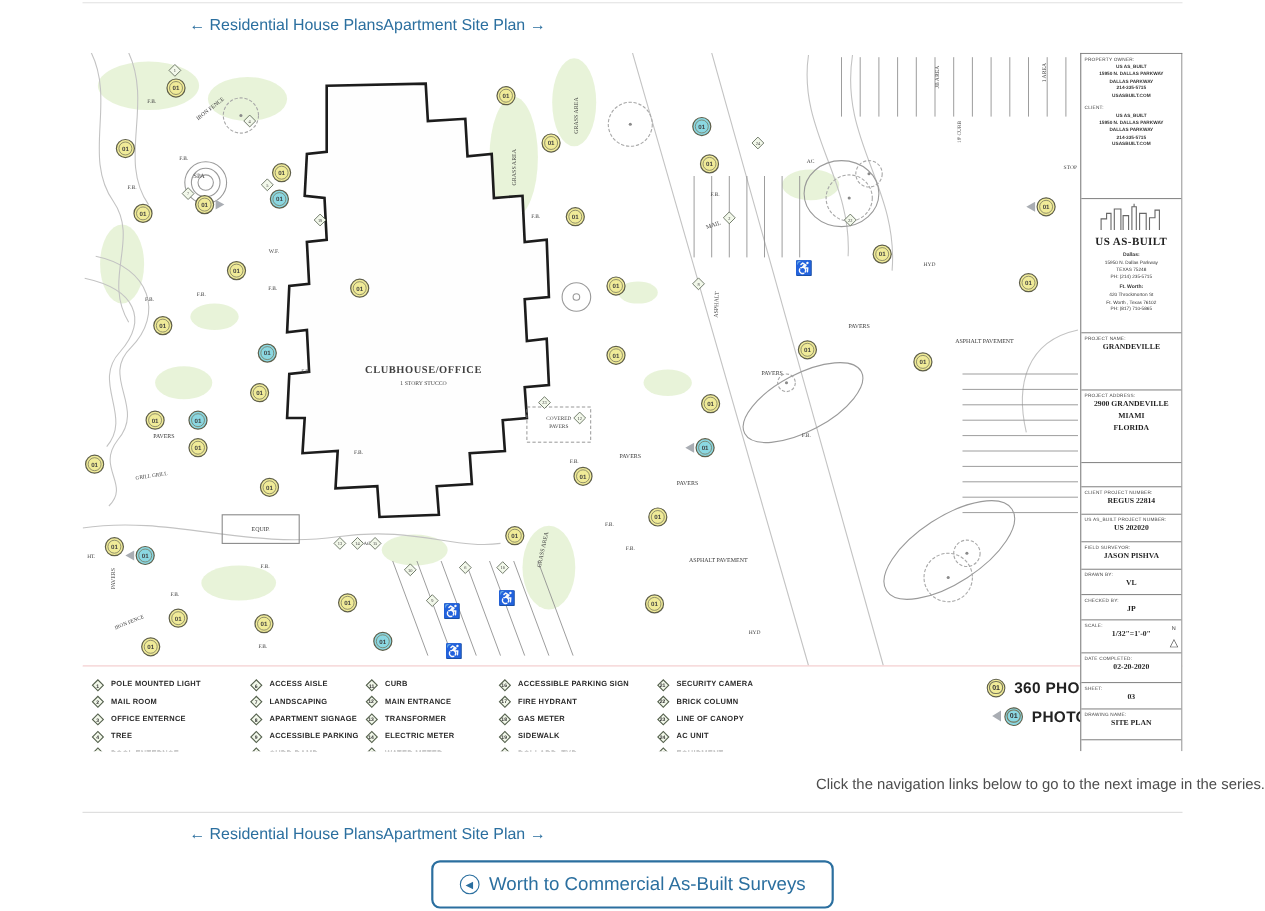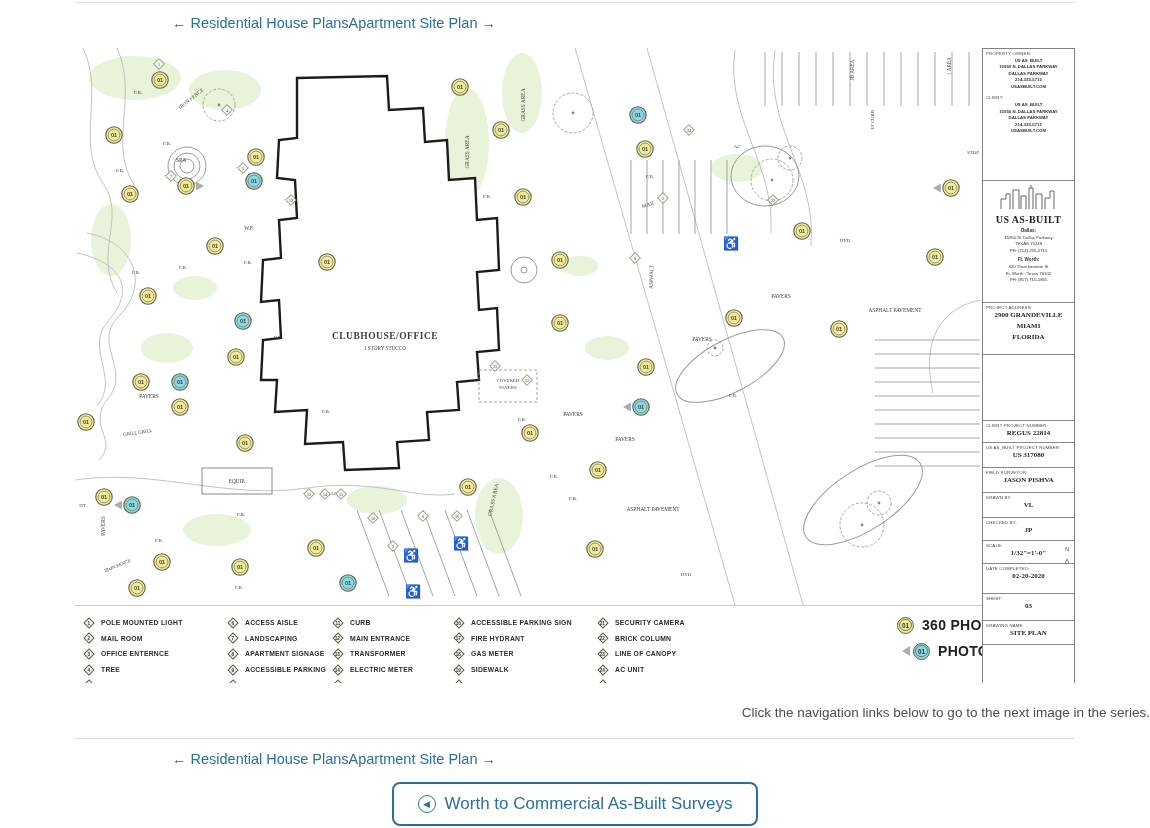--- a/index.html
+++ b/index.html
@@ -734,35 +734,39 @@
         <line x1="32" y1="3" x2="32" y2="0"></line>
       </svg>
       <div class="logo-text">US AS-BUILT</div>
       <div id="offices">
           <div class="office"><b>Dallas:</b><div>15950 N. Dallas Parkway</div><div>TEXAS 75248</div><div>PH: (214) 235-5715</div></div>
           <div class="office"><b>Ft. Worth:</b><div>420 Throckmorton St</div><div>Ft. Worth , Texas 76102</div><div>PH: (817) 710-5865</div></div>
         </div>
     </div>
     <div id="tb-fields">
         <div class="tb-sec">
+          <div class="tb-label">PROJECT NAME:</div>
+          <div class="tb-val">GRANDEVILLE</div>
+        </div>
+        <div class="tb-sec">
           <div class="tb-label">PROJECT ADDRESS:</div>
           <div class="tb-val">2900 GRANDEVILLE</div>
           <div class="tb-val">MIAMI</div>
           <div class="tb-val">FLORIDA</div>
         </div>
         <div class="tb-sec">
           <div class="tb-label"></div>
         </div>
         <div class="tb-sec">
           <div class="tb-label">CLIENT PROJECT NUMBER:</div>
           <div class="tb-val">REGUS 22814</div>
         </div>
         <div class="tb-sec">
           <div class="tb-label">US AS_BUILT PROJECT NUMBER:</div>
-          <div class="tb-val">US 317080</div>
+          <div class="tb-val">US 202020</div>
         </div>
         <div class="tb-sec">
           <div class="tb-label">FIELD SURVEYOR:</div>
           <div class="tb-val">JASON PISHVA</div>
         </div>
         <div class="tb-sec">
           <div class="tb-label">DRAWN BY:</div>
           <div class="tb-val">VL</div>
         </div>
         <div class="tb-sec">

